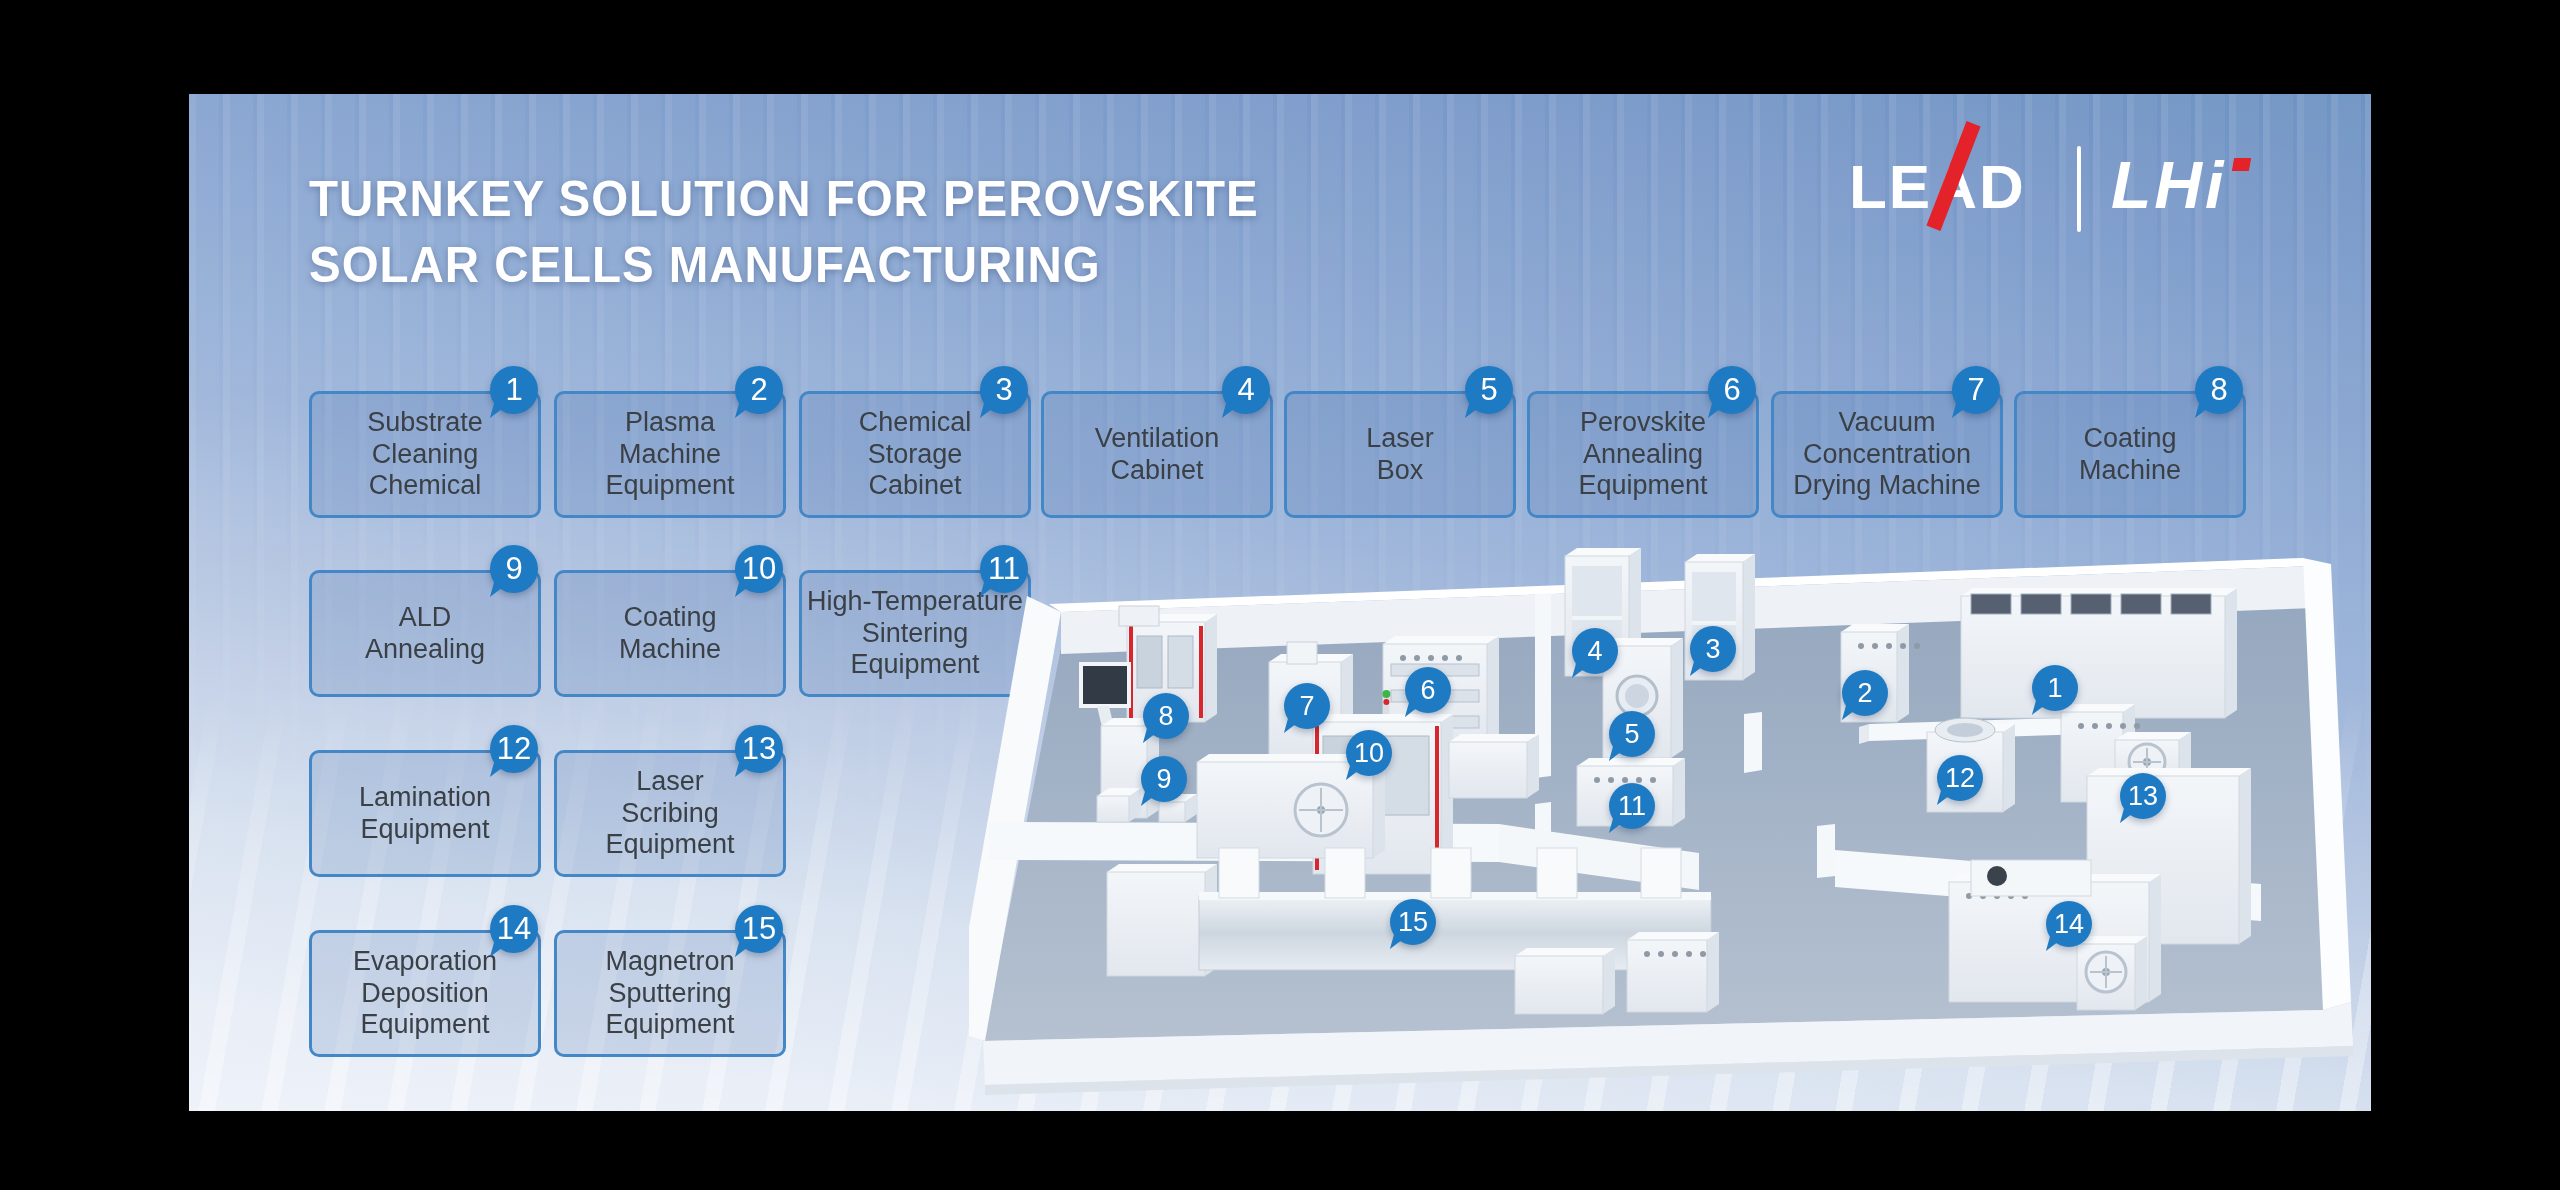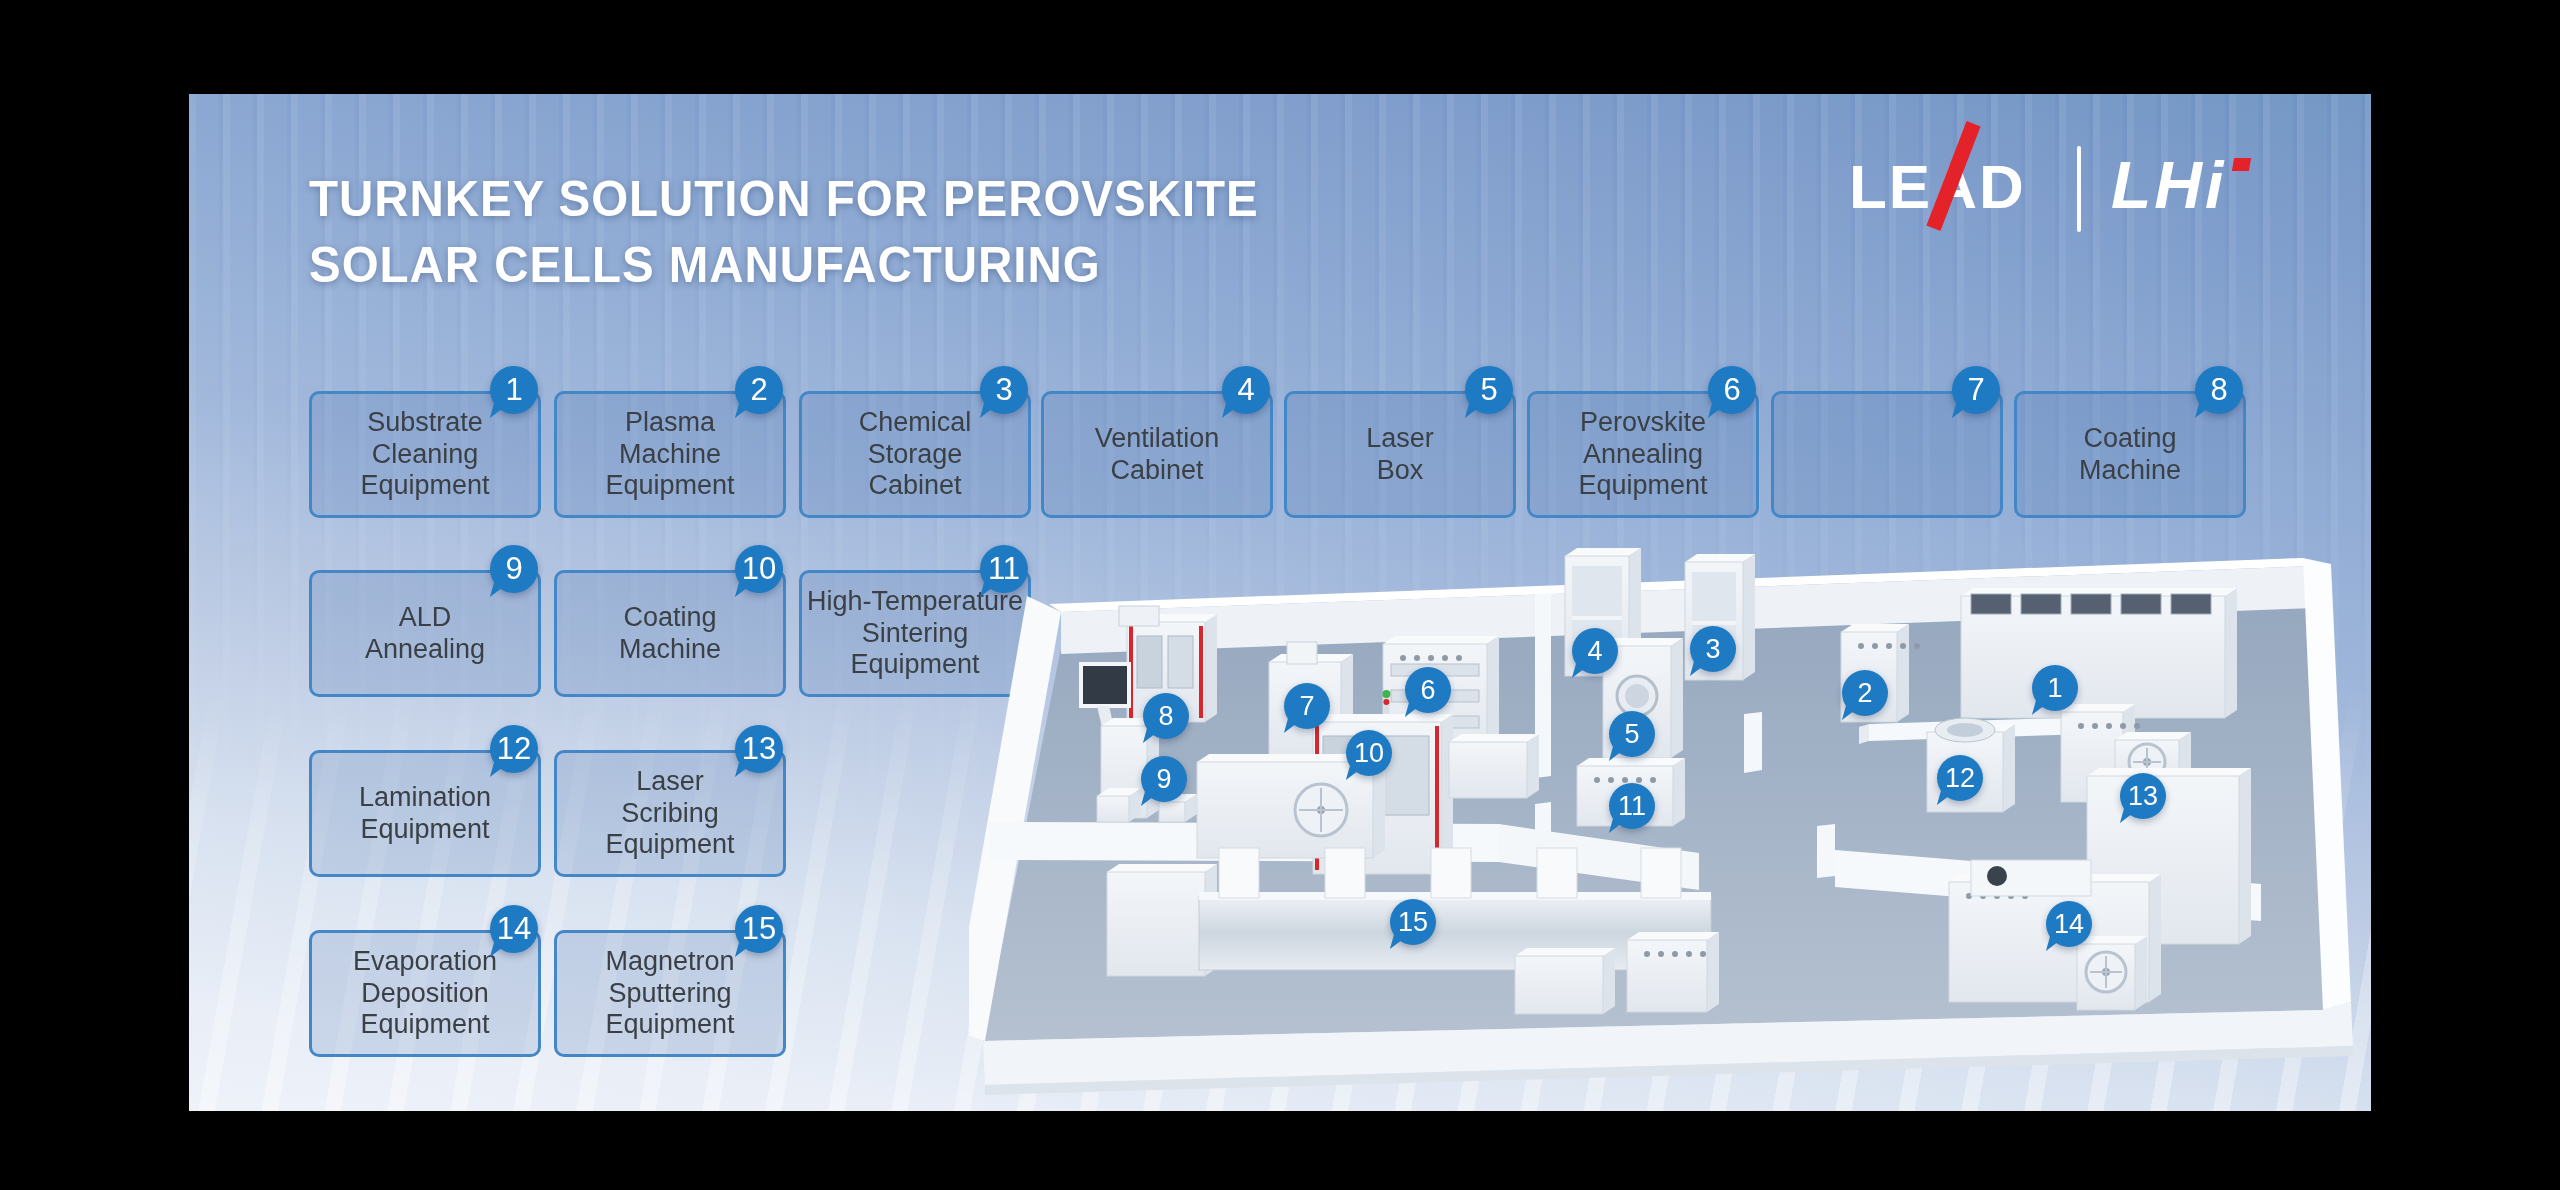--- a/index.html
+++ b/index.html
@@ -58,35 +58,37 @@
     <div class="logo-sep"></div>
     <div class="lhi">
       <span>LHi</span>
       <span class="lhi-dot" style="background: rgb(227, 34, 42);"></span>
     </div>
   </div>
 
   <div id="legend">
       <div class="lgbox" style="left: 120px; top: 297px; width: 226px; height: 121px;"><div>Substrate
 Cleaning
-Equipment</div><div class="badge" style="left: 178px; top: -28px; background: rgb(30, 122, 194);">1</div></div>
+Chemical</div><div class="badge" style="left: 178px; top: -28px; background: rgb(30, 122, 194);">1</div></div>
       <div class="lgbox" style="left: 365px; top: 297px; width: 226px; height: 121px;"><div>Plasma
 Machine
 Equipment</div><div class="badge" style="left: 178px; top: -28px; background: rgb(30, 122, 194);">2</div></div>
       <div class="lgbox" style="left: 610px; top: 297px; width: 226px; height: 121px;"><div>Chemical
 Storage
 Cabinet</div><div class="badge" style="left: 178px; top: -28px; background: rgb(30, 122, 194);">3</div></div>
       <div class="lgbox" style="left: 852px; top: 297px; width: 226px; height: 121px;"><div>Ventilation
 Cabinet</div><div class="badge" style="left: 178px; top: -28px; background: rgb(30, 122, 194);">4</div></div>
       <div class="lgbox" style="left: 1095px; top: 297px; width: 226px; height: 121px;"><div>Laser
 Box</div><div class="badge" style="left: 178px; top: -28px; background: rgb(30, 122, 194);">5</div></div>
       <div class="lgbox" style="left: 1338px; top: 297px; width: 226px; height: 121px;"><div>Perovskite
 Annealing
 Equipment</div><div class="badge" style="left: 178px; top: -28px; background: rgb(30, 122, 194);">6</div></div>
-      <div class="lgbox" style="left: 1582px; top: 297px; width: 226px; height: 121px;"><div class="badge" style="left: 178px; top: -28px; background: rgb(30, 122, 194);">7</div></div>
+      <div class="lgbox" style="left: 1582px; top: 297px; width: 226px; height: 121px;"><div>Vacuum
+Concentration
+Drying Machine</div><div class="badge" style="left: 178px; top: -28px; background: rgb(30, 122, 194);">7</div></div>
       <div class="lgbox" style="left: 1825px; top: 297px; width: 226px; height: 121px;"><div>Coating
 Machine</div><div class="badge" style="left: 178px; top: -28px; background: rgb(30, 122, 194);">8</div></div>
       <div class="lgbox" style="left: 120px; top: 476px; width: 226px; height: 121px;"><div>ALD
 Annealing</div><div class="badge" style="left: 178px; top: -28px; background: rgb(30, 122, 194);">9</div></div>
       <div class="lgbox" style="left: 365px; top: 476px; width: 226px; height: 121px;"><div>Coating
 Machine</div><div class="badge" style="left: 178px; top: -28px; background: rgb(30, 122, 194);">10</div></div>
       <div class="lgbox" style="left: 610px; top: 476px; width: 226px; height: 121px;"><div>High-Temperature
 Sintering
 Equipment</div><div class="badge" style="left: 178px; top: -28px; background: rgb(30, 122, 194);">11</div></div>
       <div class="lgbox" style="left: 120px; top: 656px; width: 226px; height: 121px;"><div>Lamination

